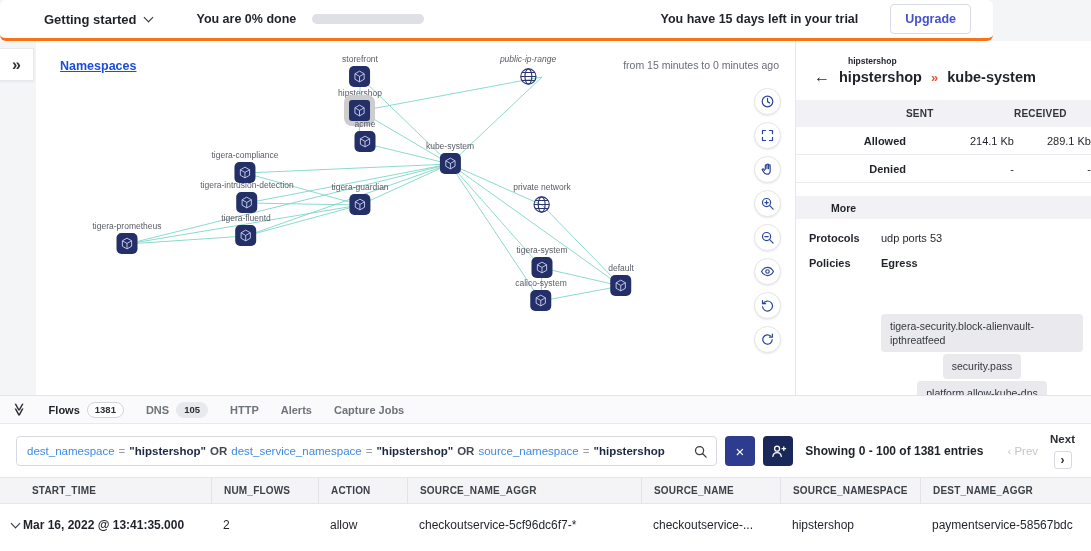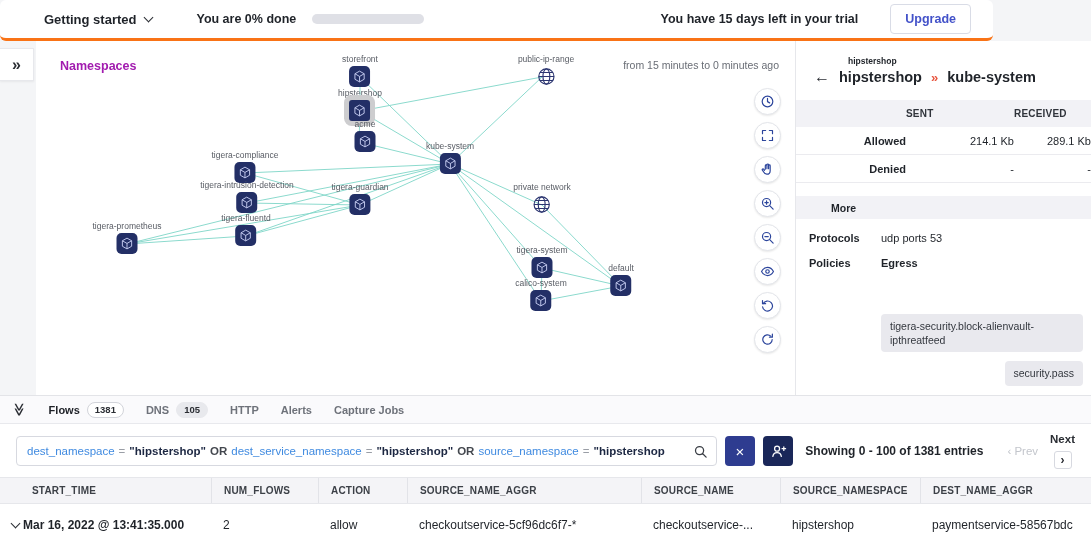--- a/index.html
+++ b/index.html
@@ -15,21 +15,21 @@
   .topbar-right { margin-left:auto; display:flex; align-items:center; gap:32px; }
   .trial-text { font-size:12.5px; font-weight:600; }
   .upgrade-btn { background:#fff; border:1px solid #d9dce6; border-radius:4px; color:#4352c9; font-size:12.5px; font-weight:600; padding:7px 14px; cursor:pointer; }
 
   
   .main { position:absolute; top:41px; left:0; width:1091px; height:354px; }
   .left-strip { position:absolute; left:0; top:0; width:36px; height:100%; background:#f4f5f7; }
   .expand-btn { position:absolute; left:0; top:7px; width:34px; height:33px; background:#fff; border:1px solid #e7e8ec; border-left:none; display:flex; align-items:center; justify-content:center; font-size:16px; font-weight:700; color:#2a2d33; cursor:pointer; box-shadow:0 1px 2px rgba(0,0,0,.06); }
 
   .graph-panel { position:absolute; left:36px; top:0; width:760px; height:354px; background:#fff; border-right:1px solid #e6e7eb; overflow:hidden; }
-  .graph-title { position:absolute; left:24px; top:18px; color:#a21caf; font-size:12.5px; font-weight:700; z-index:4; }
+  .graph-title { position:absolute; left:24px; top:18px; color:#1d4ed8; font-size:12.5px; font-weight:700; z-index:4;text-decoration:underline; }
   .time-range { position:absolute; right:16px; top:18px; color:#696d75; font-size:10.5px; z-index:4; }
   .edges-svg { position:absolute; left:0; top:0; z-index:1; }
   .gnode { position:absolute; display:flex; flex-direction:column; align-items:center; gap:2px; transform:translateX(-50%); cursor:pointer; z-index:2; }
   .glabel { font-size:8.5px; color:#585c64; white-space:nowrap; }
   .gicon-wrap { width:21px; height:21px; border-radius:5px; background:#232f66; display:flex; align-items:center; justify-content:center; }
   .gicon-wrap svg { width:15px; height:15px; display:block; }
   .gnode.network .gicon-wrap { background:transparent; border-radius:0; }
   .gnode.network .gicon-wrap svg { width:23px; height:23px; }
   .gnode.selected .gicon-wrap { box-shadow:0 0 0 5px #cdcdcf; border-radius:3px; }
   .graph-toolbar { position:absolute; right:14px; top:47px; display:flex; flex-direction:column; gap:7px; z-index:3; }
@@ -45,21 +45,21 @@
   .title-sep { color:#e8553f; font-size:13px; font-weight:700; }
   .stats { margin-top:15px; }
   .stats-header, .stats-row { display:grid; grid-template-columns:110px 108px 1fr; align-items:center; }
   .stats-header { background:#f2f2f6; height:27px; font-size:10px; font-weight:700; color:#30343b; letter-spacing:.2px; }
   .stats-row { height:28px; border-bottom:1px solid #ebebef; font-size:11px;text-align:right; }
   .stats-row .rlabel { padding-left:37px; font-weight:700; }
   .more-band { margin-top:13px; background:#f2f2f6; height:23px; display:flex; align-items:center; padding-left:35px; font-size:10.5px; font-weight:700; }
   .kv { display:grid; grid-template-columns:72px 1fr; padding-left:13px; padding-right:8px; margin-top:13px; font-size:11px; }
   .kv .klabel { font-weight:700; }
   .egress { font-weight:700; font-size:11px; margin-bottom:8px; }
-  .pills { display:flex; flex-direction:column; gap:9px; align-items:flex-end;margin-top:45px; }
+  .pills { display:flex; flex-direction:column; gap:2px; align-items:center;margin-top:45px; }
   .pill { background:#e9e9ee; border-radius:4px; padding:5px 9px; font-size:10.5px; color:#33373e; max-width:205px; line-height:1.35; }
 
   
   .bottom-panel { position:absolute; top:395px; left:0; width:1091px; height:156px; background:#fff; border-top:1px solid #e3e4e8; }
   .tabbar { height:28px; background:#fafafc; border-bottom:1px solid #e8e9ed; display:flex; align-items:center; padding-left:13px; gap:22px; }
   .collapse-icon { font-size:13px; font-weight:700; transform:rotate(90deg); cursor:pointer; color:#2a2d33; }
   .tab { display:flex; align-items:center; gap:7px; font-size:11px; color:#6e727a; cursor:pointer; font-weight:600; }
   .tab.active { color:#1d2026; font-weight:700; }
   .tab-badge { font-size:9.5px; padding:1.5px 7px; border-radius:8px; border:1px solid #d2d4da; background:#fff; color:#2a2d33; font-weight:600; }
   .tab:not(.active) .tab-badge { background:#e8e9ed; border-color:#e8e9ed; }
@@ -143,21 +143,21 @@
     <div>
         <div class="gnode" style="left: 324px; top: 13px;">
           <span class="glabel">storefront</span>
           <span class="gicon-wrap">
             <svg viewBox="0 0 24 24" fill="none" stroke="#c6cdf1" stroke-width="1.5" stroke-linejoin="round">
               <path d="M12 3.4l7.4 4.2v8.8L12 20.6l-7.4-4.2V7.6L12 3.4z"></path>
               <path d="M4.6 7.6L12 11.9l7.4-4.3M12 11.9v8.7"></path>
             </svg>
           </span>
         </div>
-        <div class="gnode network" style="left: 510px; top: 13px;">
+        <div class="gnode network" style="left: 492px; top: 13px; font-style: italic;">
           <span class="glabel">public-ip-range</span>
           <span class="gicon-wrap">
             <svg viewBox="0 0 24 24" fill="none" stroke="#2b3570" stroke-width="1.3">
               <circle cx="12" cy="12" r="8.7"></circle>
               <ellipse cx="12" cy="12" rx="3.9" ry="8.7"></ellipse>
               <path d="M3.3 12h17.4M4.6 7.4h14.8M4.6 16.6h14.8"></path>
             </svg>
           </span>
         </div>
         <div class="gnode selected" style="left: 324px; top: 47px;">

